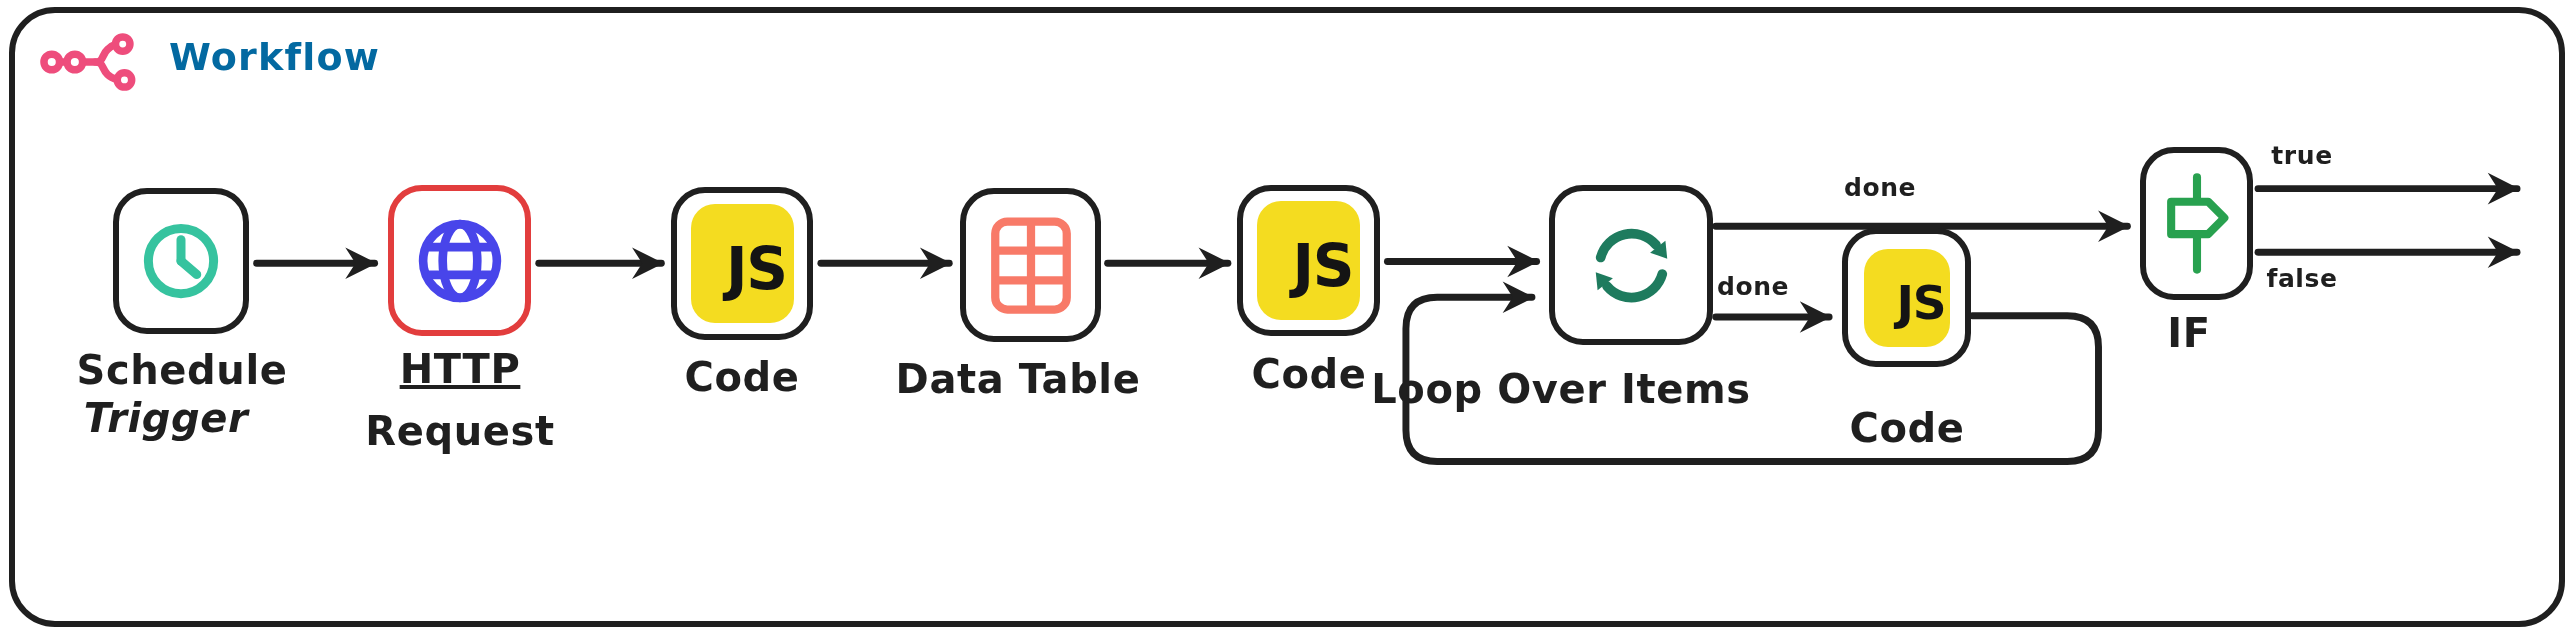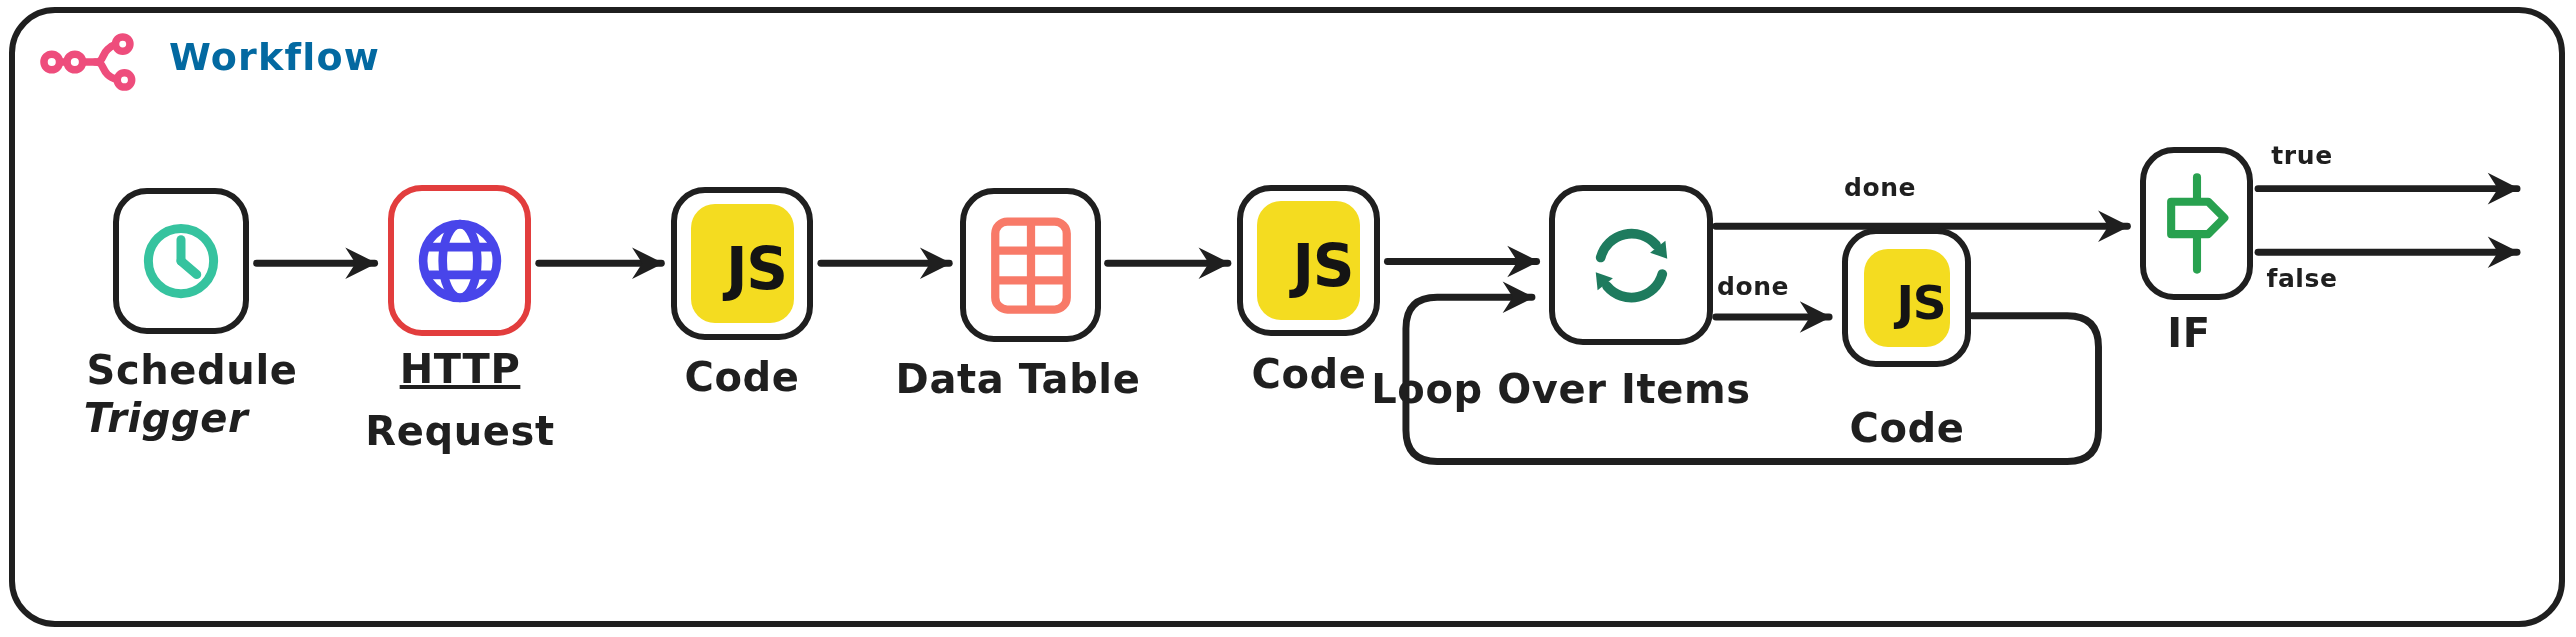--- a/index.html
+++ b/index.html
@@ -149,21 +149,21 @@
   </div>
 </div>
 
 <div class="node n8">
   <svg width="76" height="113" viewBox="0 0 150 210">
     <path d="M75 14 V196" stroke="#28A14F" stroke-width="16" stroke-linecap="round" fill="none"></path>
     <polygon points="24,62 97,62 129,94 97,126 24,126" fill="#ffffff" stroke="#28A14F" stroke-width="16" stroke-linejoin="round"></polygon>
   </svg>
 </div>
 
-<div class="lbl" style="left:192px;top:347px;text-align:center;">Schedule</div>
+<div class="lbl" style="left:182px;top:347px;text-align:center;">Schedule</div>
 <div class="lbl" style="left:166px;top:395px;font-style:italic;">Trigger</div>
 
 <div class="lbl" style="left:460px;top:346px;text-decoration:underline;">HTTP</div>
 <div class="lbl" style="left:460px;top:408px;">Request</div>
 
 <div class="lbl" style="left:742px;top:354px;">Code</div>
 <div class="lbl" style="left:1018px;top:356px;">Data Table</div>
 <div class="lbl" style="left:1309px;top:351px;">Code</div>
 <div class="lbl" style="left:1561px;top:354px;margin-top:12px;">Loop Over Items</div>
 <div class="lbl" style="left:1907px;top:405px;">Code</div>

